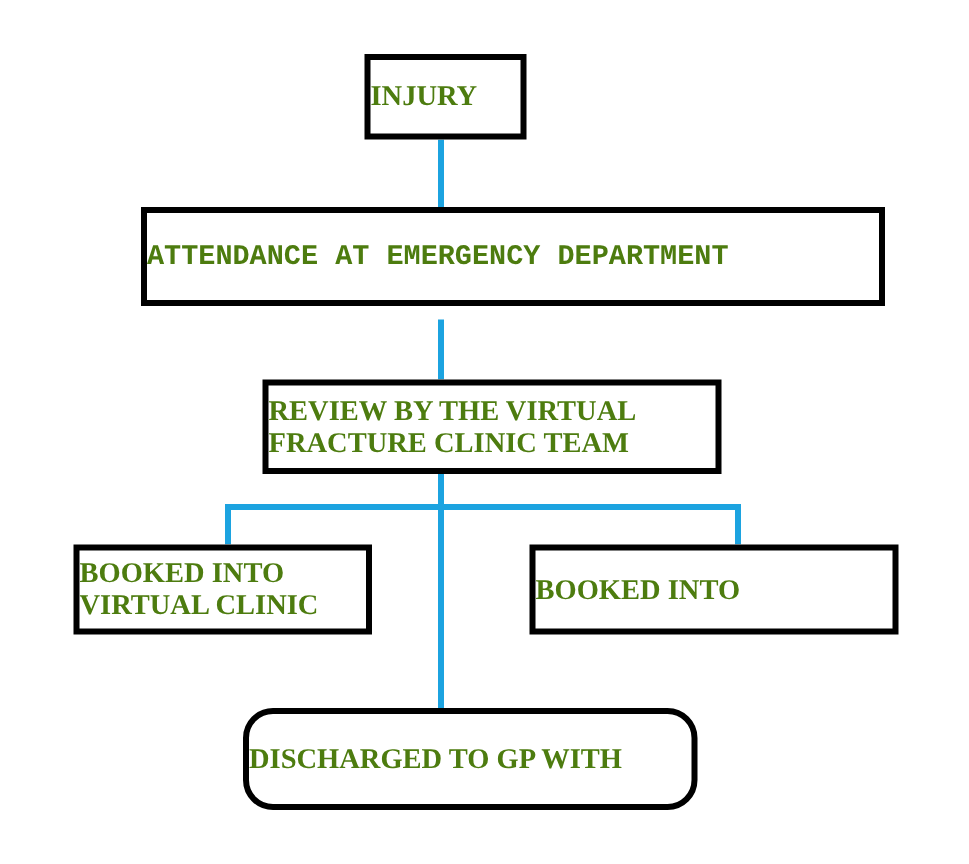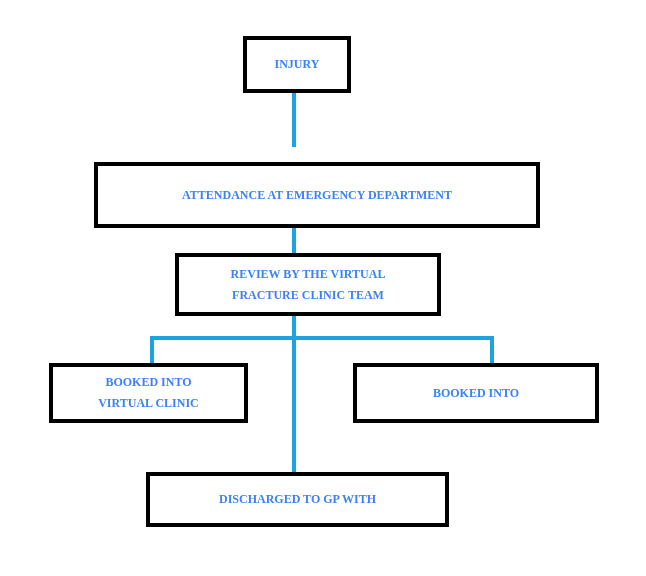--- a/index.html
+++ b/index.html
@@ -15,45 +15,45 @@
     font-family: "Liberation Serif", "DejaVu Serif", serif;
     overflow: hidden;
   }
   .node {
     position: absolute;
     box-sizing: border-box;
     border: 4px solid #000000;
     background: #ffffff;
     display: flex;
     flex-direction: column;
-    align-items: center;
+    align-items: flex-start;
     justify-content: center;
     text-align: center;
     font-weight: bold;
-    font-size: 12px;
+    font-size: 19px;
     line-height: 21px;
-    color: #3b82f6;
+    color: #4d7c0f;
     z-index: 2;
   }
   .node .line-text {
     display: block;
     white-space: nowrap;
   }
   .connector {
     position: absolute;
     background: #1CA3E0;
     z-index: 1;
   }
   
   #node-injury      { left: 243px; top: 36px;  width: 108px; height: 57px; }
-  #node-attendance  { left: 94px;  top: 162px; width: 446px; height: 66px; }
-  #node-review      { left: 175px; top: 253px; width: 266px; height: 63px; }
+  #node-attendance  { left: 94px;  top: 138px; width: 496px; height: 66px; font-family: Liberation Mono, monospace; }
+  #node-review      { left: 175px; top: 253px; width: 306px; height: 63px; }
   #node-fracture    { left: 49px;  top: 363px; width: 199px; height: 60px; }
   #node-physio      { left: 353px; top: 363px; width: 246px; height: 60px; }
-  #node-discharged  { left: 146px; top: 472px; width: 303px; height: 55px; }
+  #node-discharged  { left: 162px; top: 472px; width: 303px; height: 68px; border-radius: 20px; }
   
   #conn-injury-attendance   { left: 292px; top: 93px;  width: 4px;   height: 54px; }
   #conn-attendance-review   { left: 292px; top: 213px; width: 4px;   height: 40px; }
   #conn-review-discharged   { left: 292px; top: 316px; width: 4px;   height: 156px; }
   #conn-branch-horizontal   { left: 150px; top: 336px; width: 344px; height: 4px; }
   #conn-branch-left-drop    { left: 150px; top: 336px; width: 4px;   height: 27px; }
   #conn-branch-right-drop   { left: 490px; top: 336px; width: 4px;   height: 27px; }
 </style>
 </head>
 <body>

